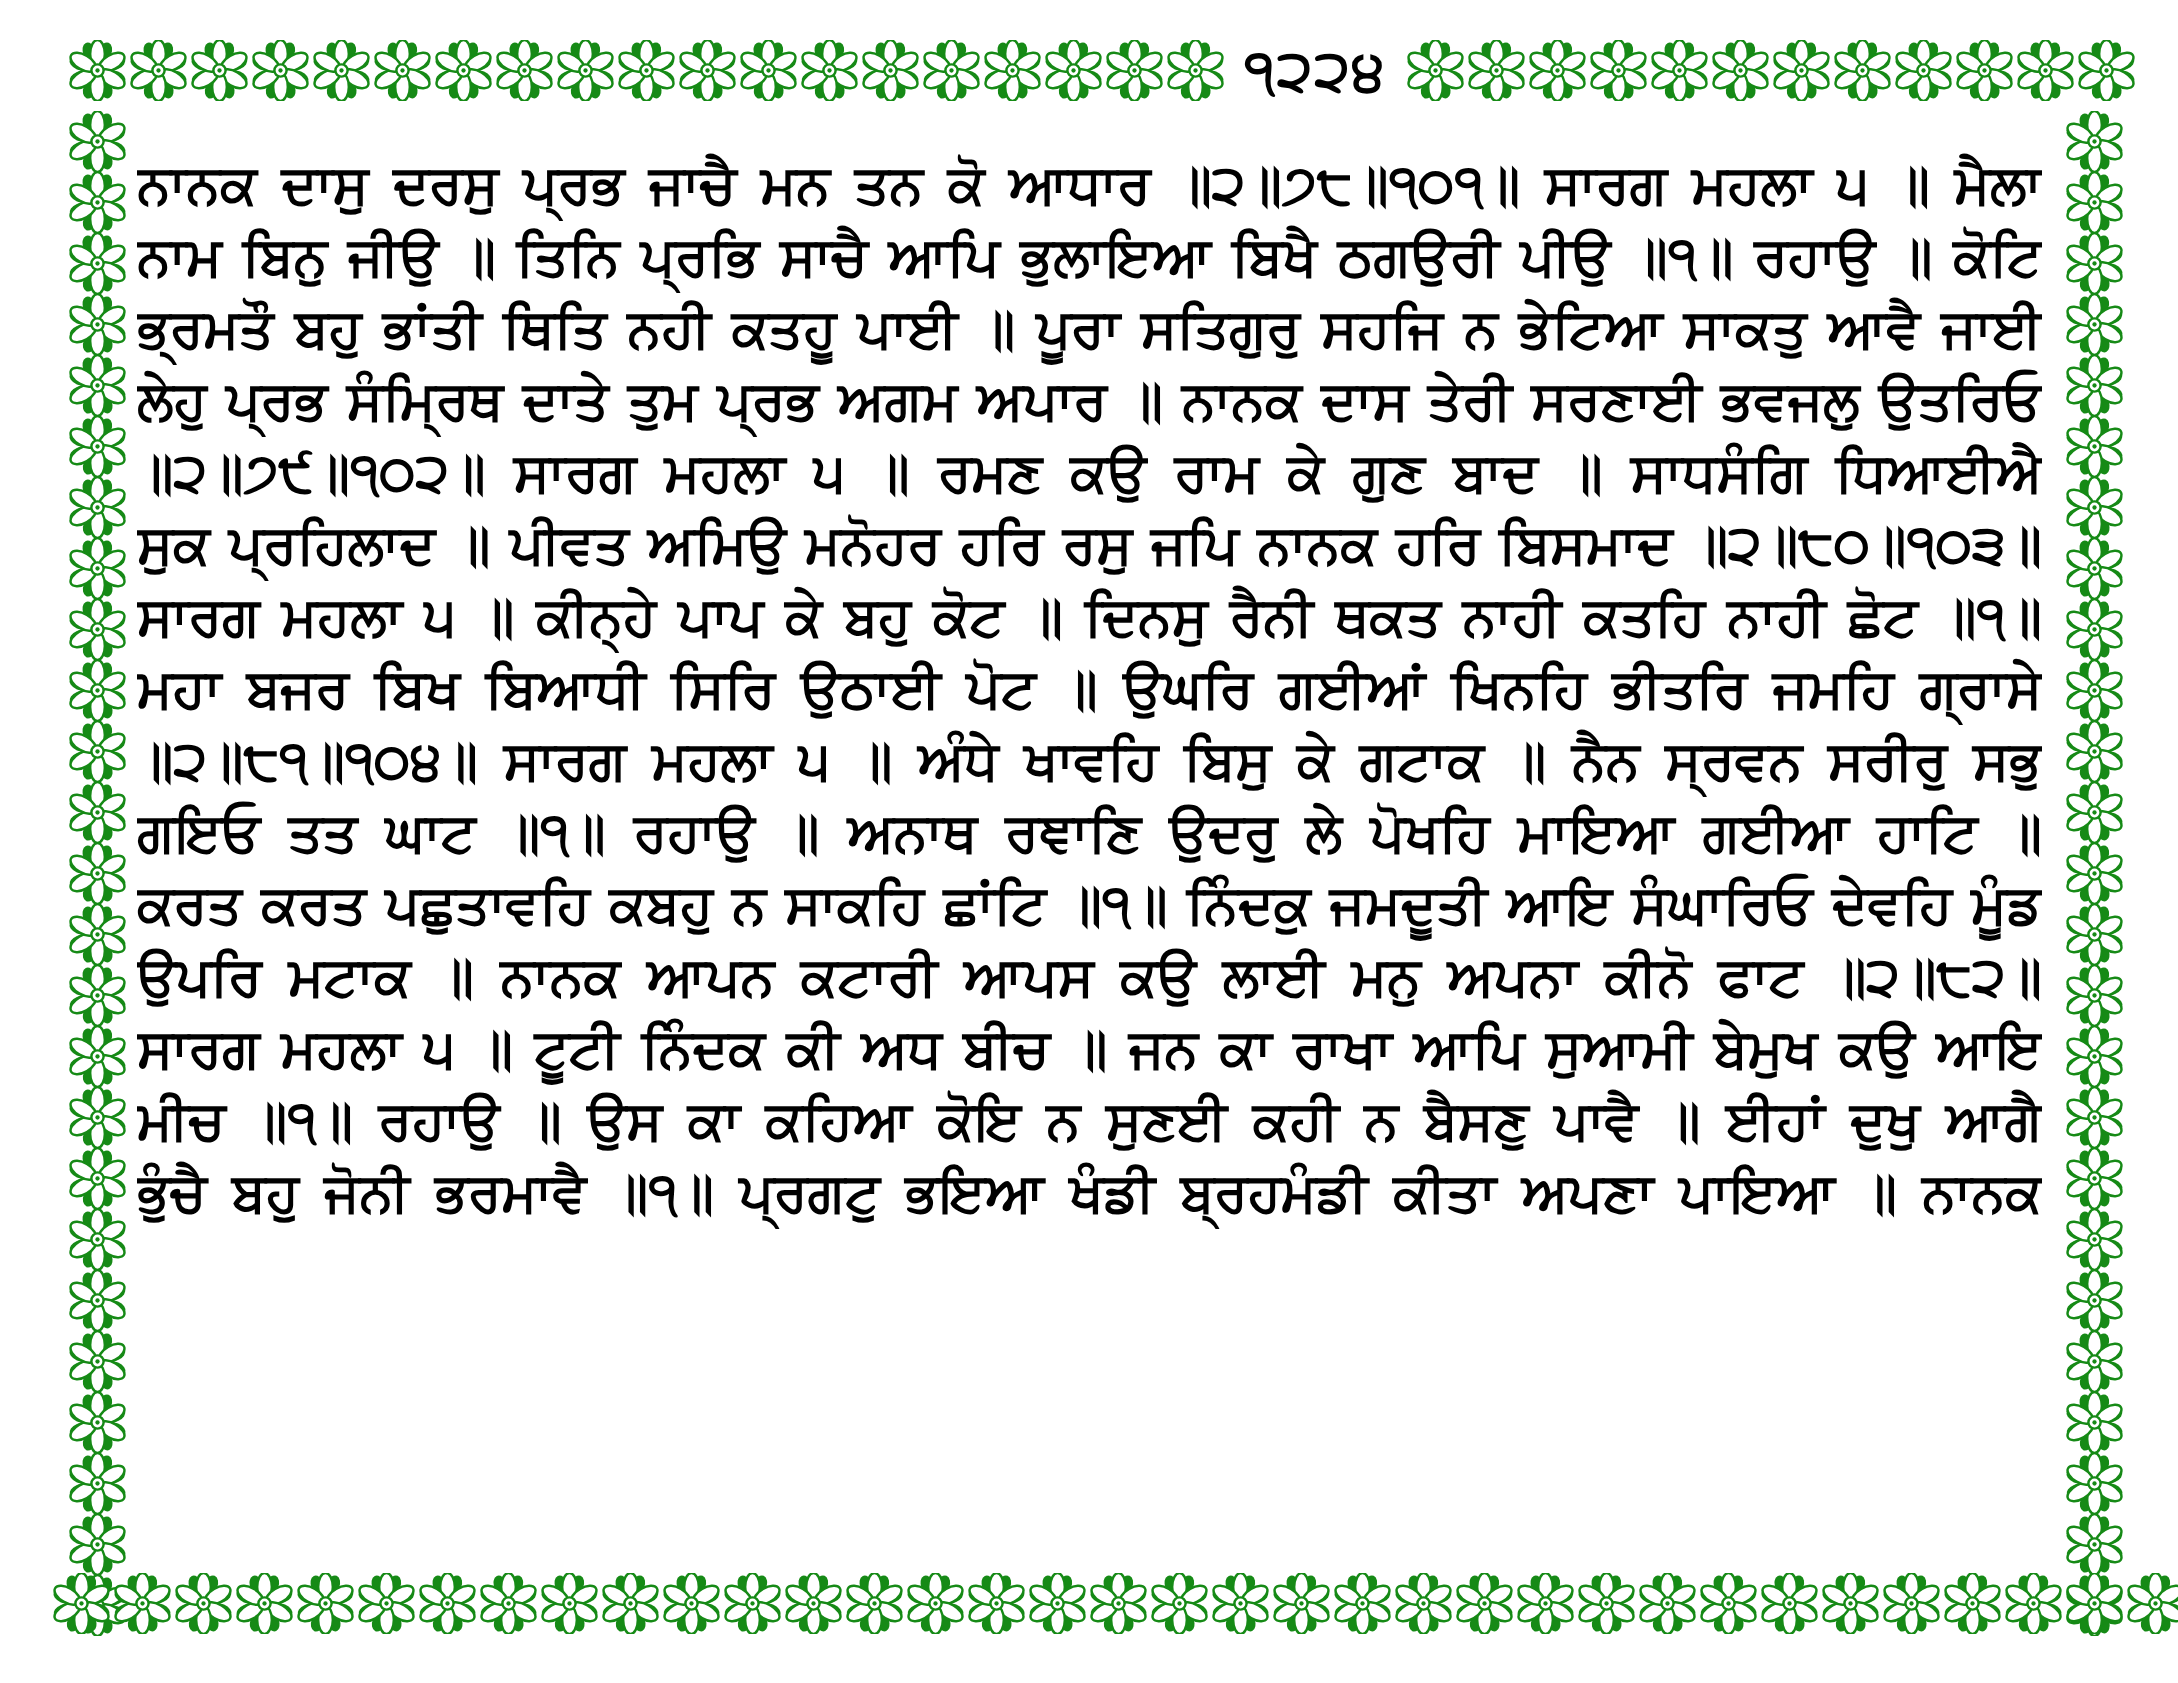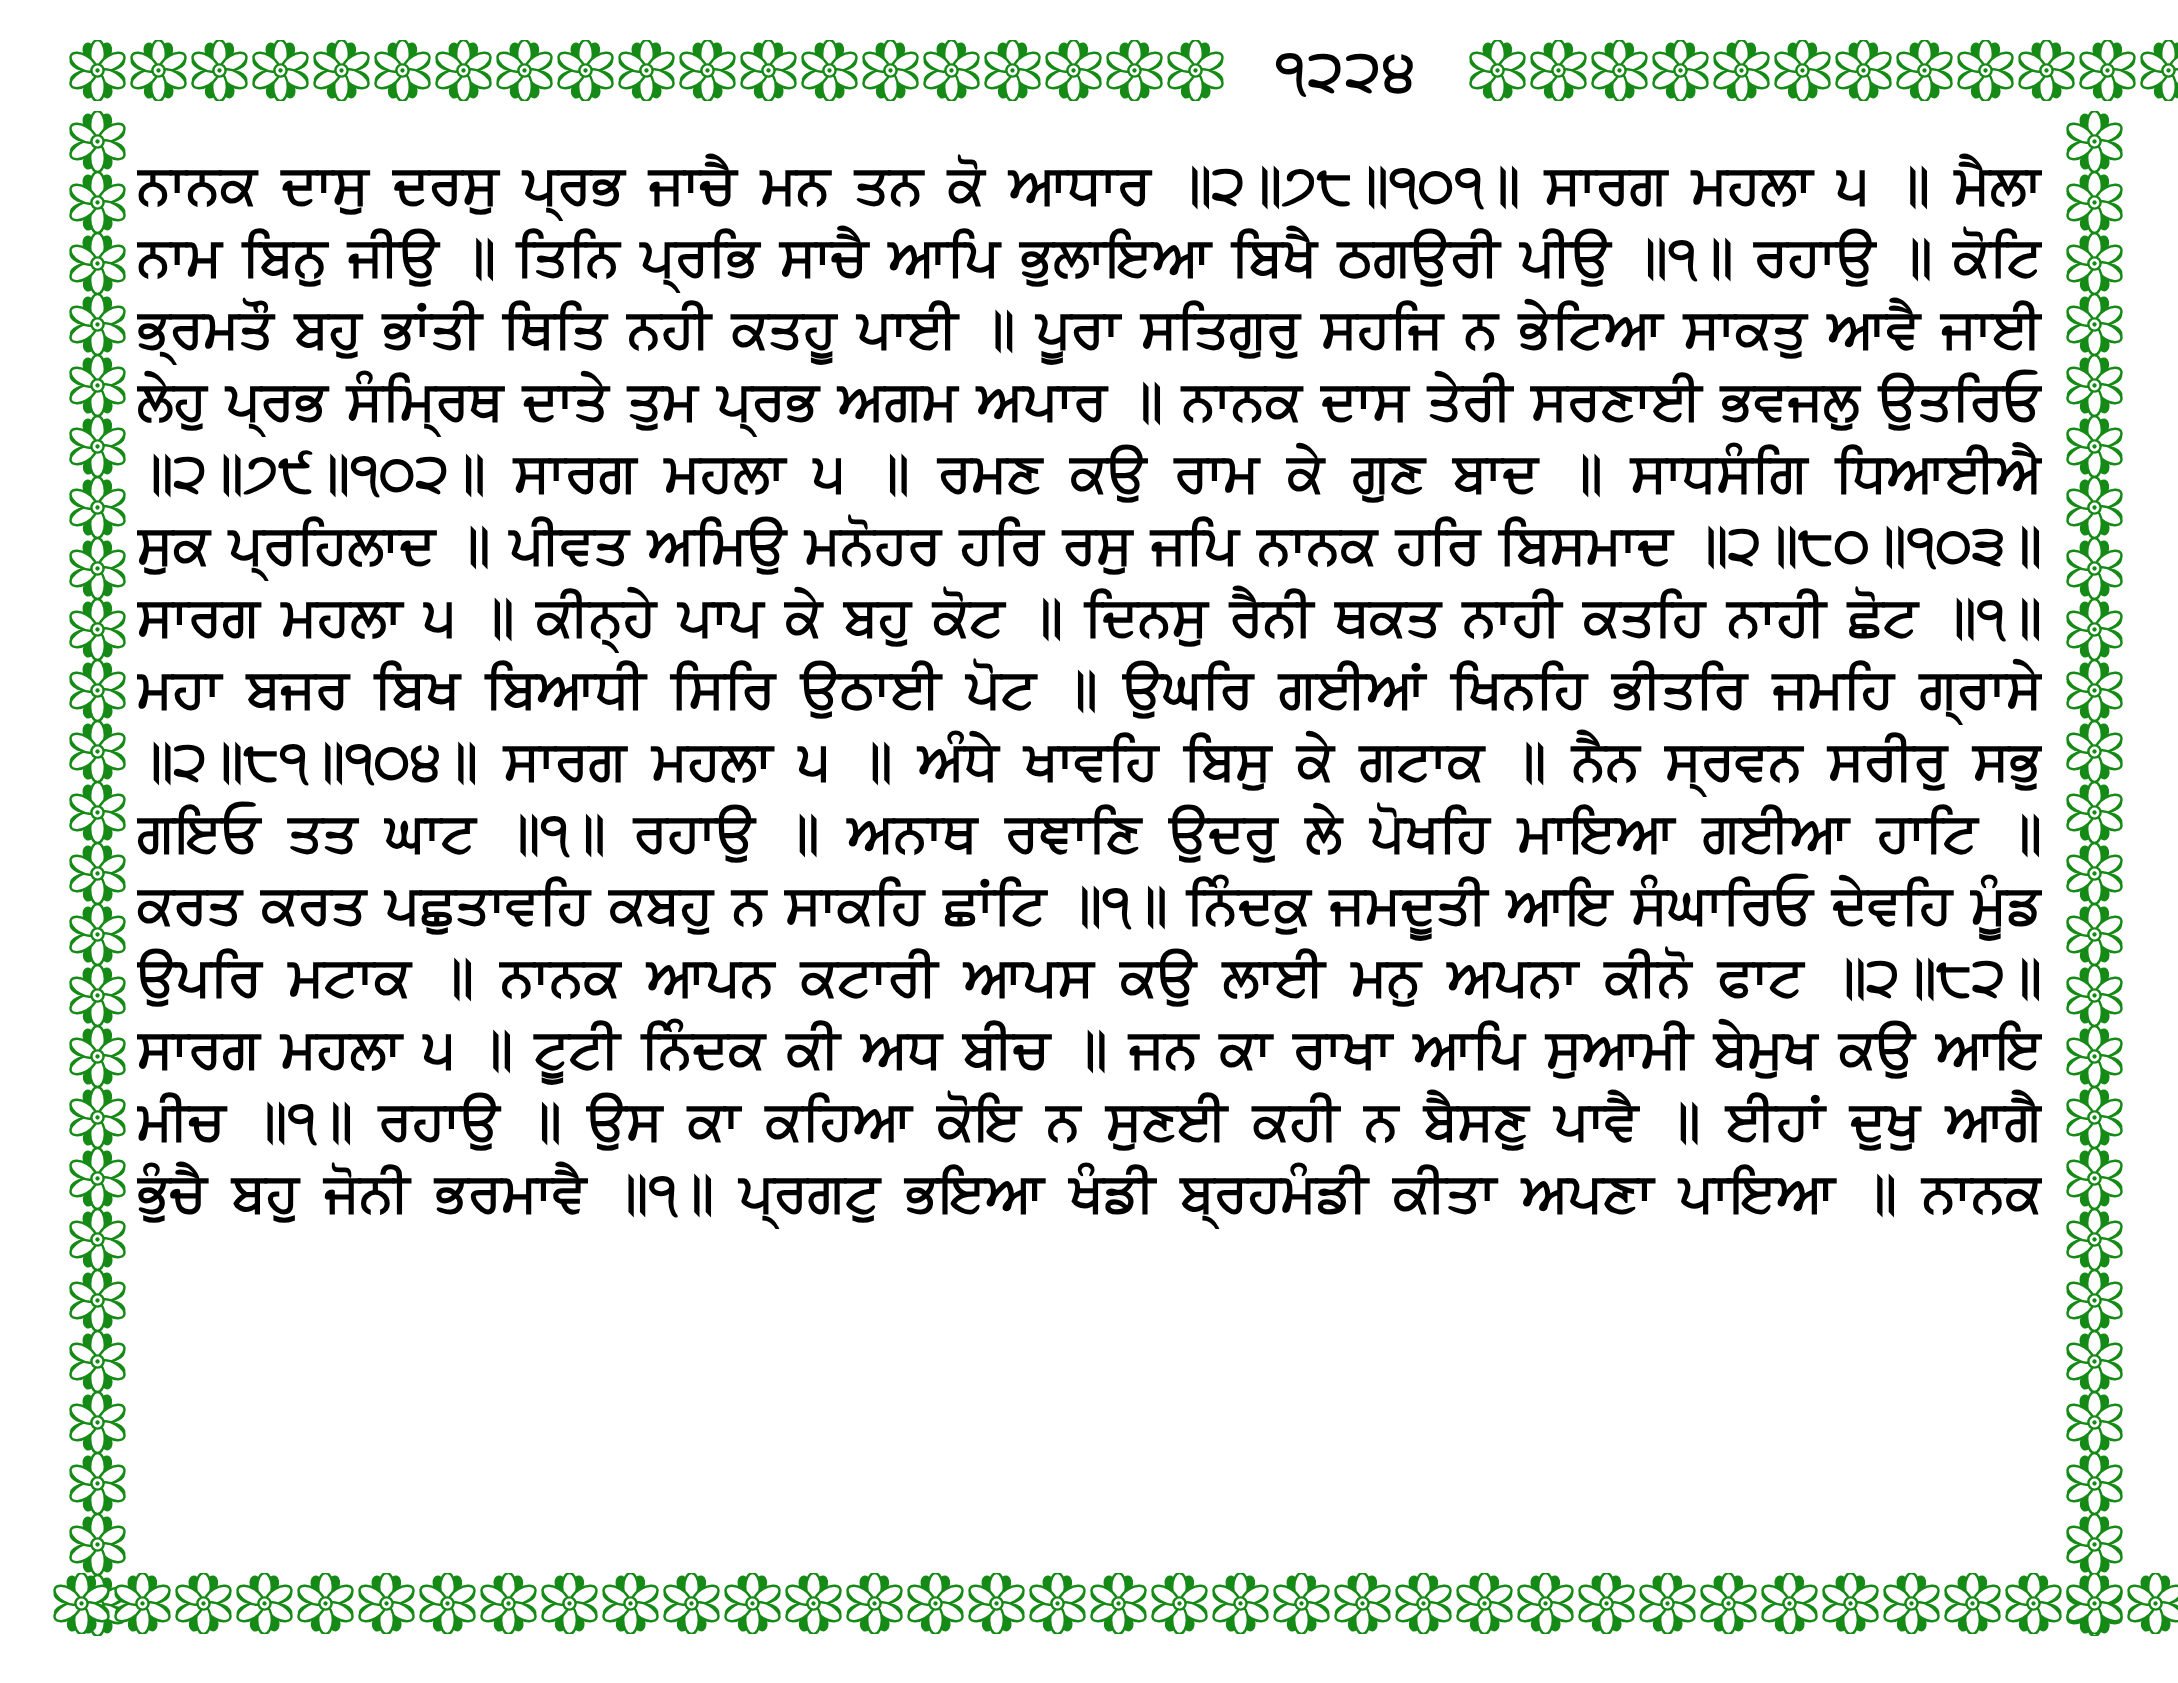--- a/index.html
+++ b/index.html
@@ -17,21 +17,21 @@
   .fl-center{fill:#ffffff;stroke:var(--green);stroke-width:4;}
   .fl-dot{fill:var(--green);}
 
   
   .border-top{
     position:absolute;top:38px;left:67px;width:2043px;height:65px;
     display:flex;align-items:center;
   }
   .border-top .flower-row{flex:1 1 0;display:flex;justify-content:space-between;align-items:center;}
   .page-number{
-    flex:0 0 auto;margin:0 49px;color:var(--ink);
+    flex:0 0 auto;margin:0 18px;color:var(--ink);
     font-size:57px;font-weight:700;line-height:65px;letter-spacing:2px;
   }
   .border-bottom{
     position:absolute;left:51px;bottom:48px;width:2075px;height:63px;
     display:flex;justify-content:space-between;align-items:center;
   }
   .border-left,.border-right{
     position:absolute;top:111px;height:1447px;width:65px;
     display:flex;flex-direction:column;justify-content:space-between;align-items:center;
   }

